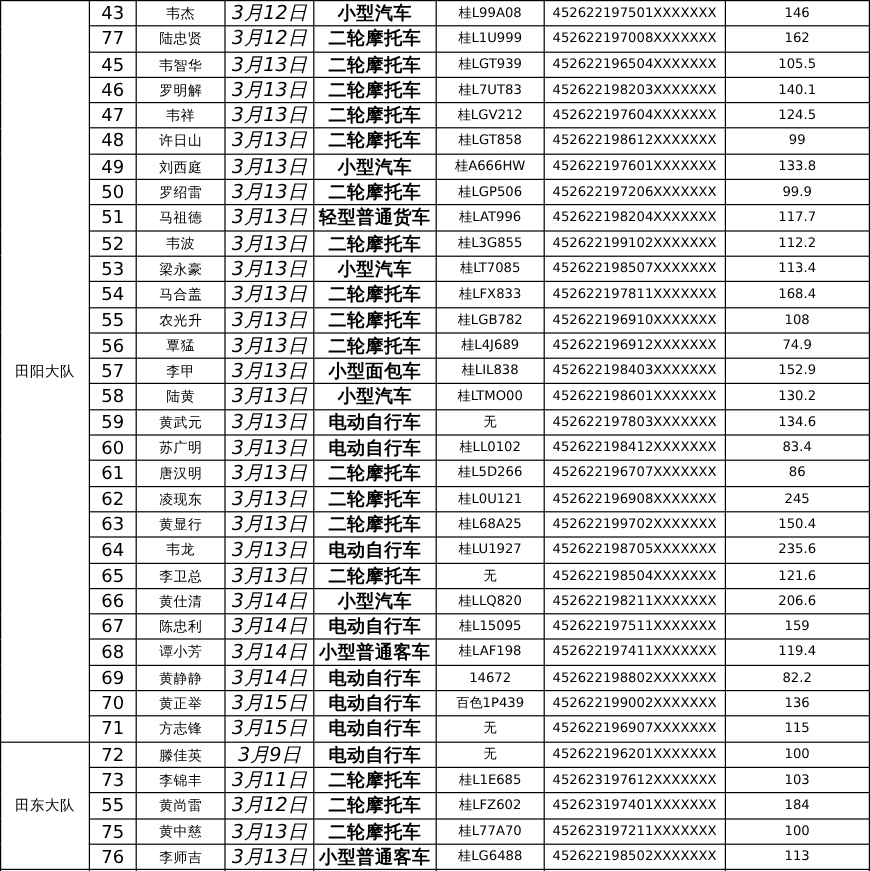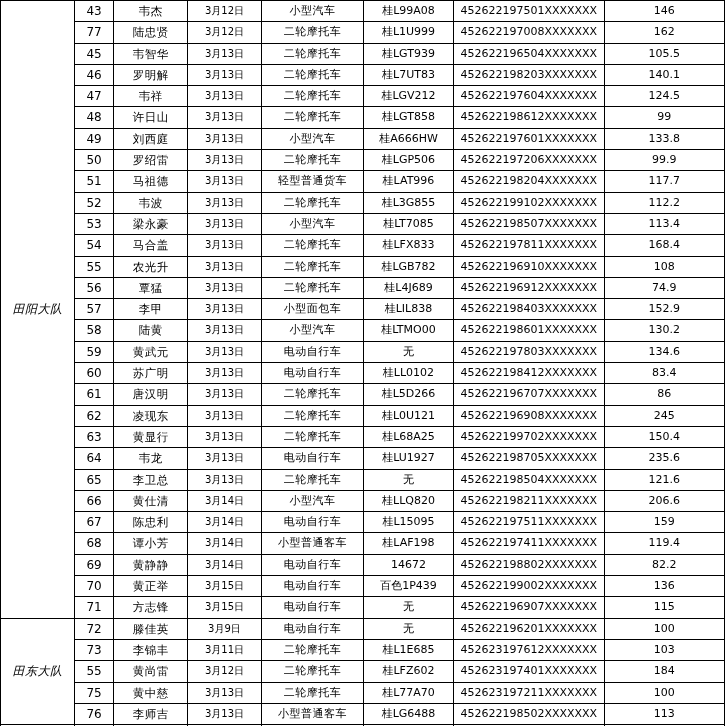--- a/index.html
+++ b/index.html
@@ -33,26 +33,25 @@
     padding: 0;
     text-align: center;
     vertical-align: middle;
     white-space: nowrap;
     overflow: hidden;
   }
   td.c-unit {
     width: 72px;
     font-size: 12px;
     letter-spacing: 0.5px;
-    font-style: italic;
-  }
-  td.c-idx  { width: 38px; font-size: 12px; }
+  }
+  td.c-idx  { width: 38px; font-size: 15px; }
   td.c-name { width: 72px; font-size: 11.5px; letter-spacing: 0.5px; }
-  td.c-date { width: 72px; font-size: 10px; }
-  td.c-type { width: 100px; font-size: 11px; letter-spacing: 0.5px; }
+  td.c-date { width: 72px; font-size: 16px; font-style: italic; }
+  td.c-type { width: 100px; font-size: 15px; letter-spacing: 0.5px; font-weight: bold; }
   td.c-plate{ width: 88px; font-size: 11px; }
   td.c-id   { width: 148px; font-size: 11px; }
   td.c-val  { width: 118px; font-size: 11px; }
 </style>
 </head>
 <body>
 
 <div id="sheet">
   <table class="grid">
     <tbody id="tbody">

